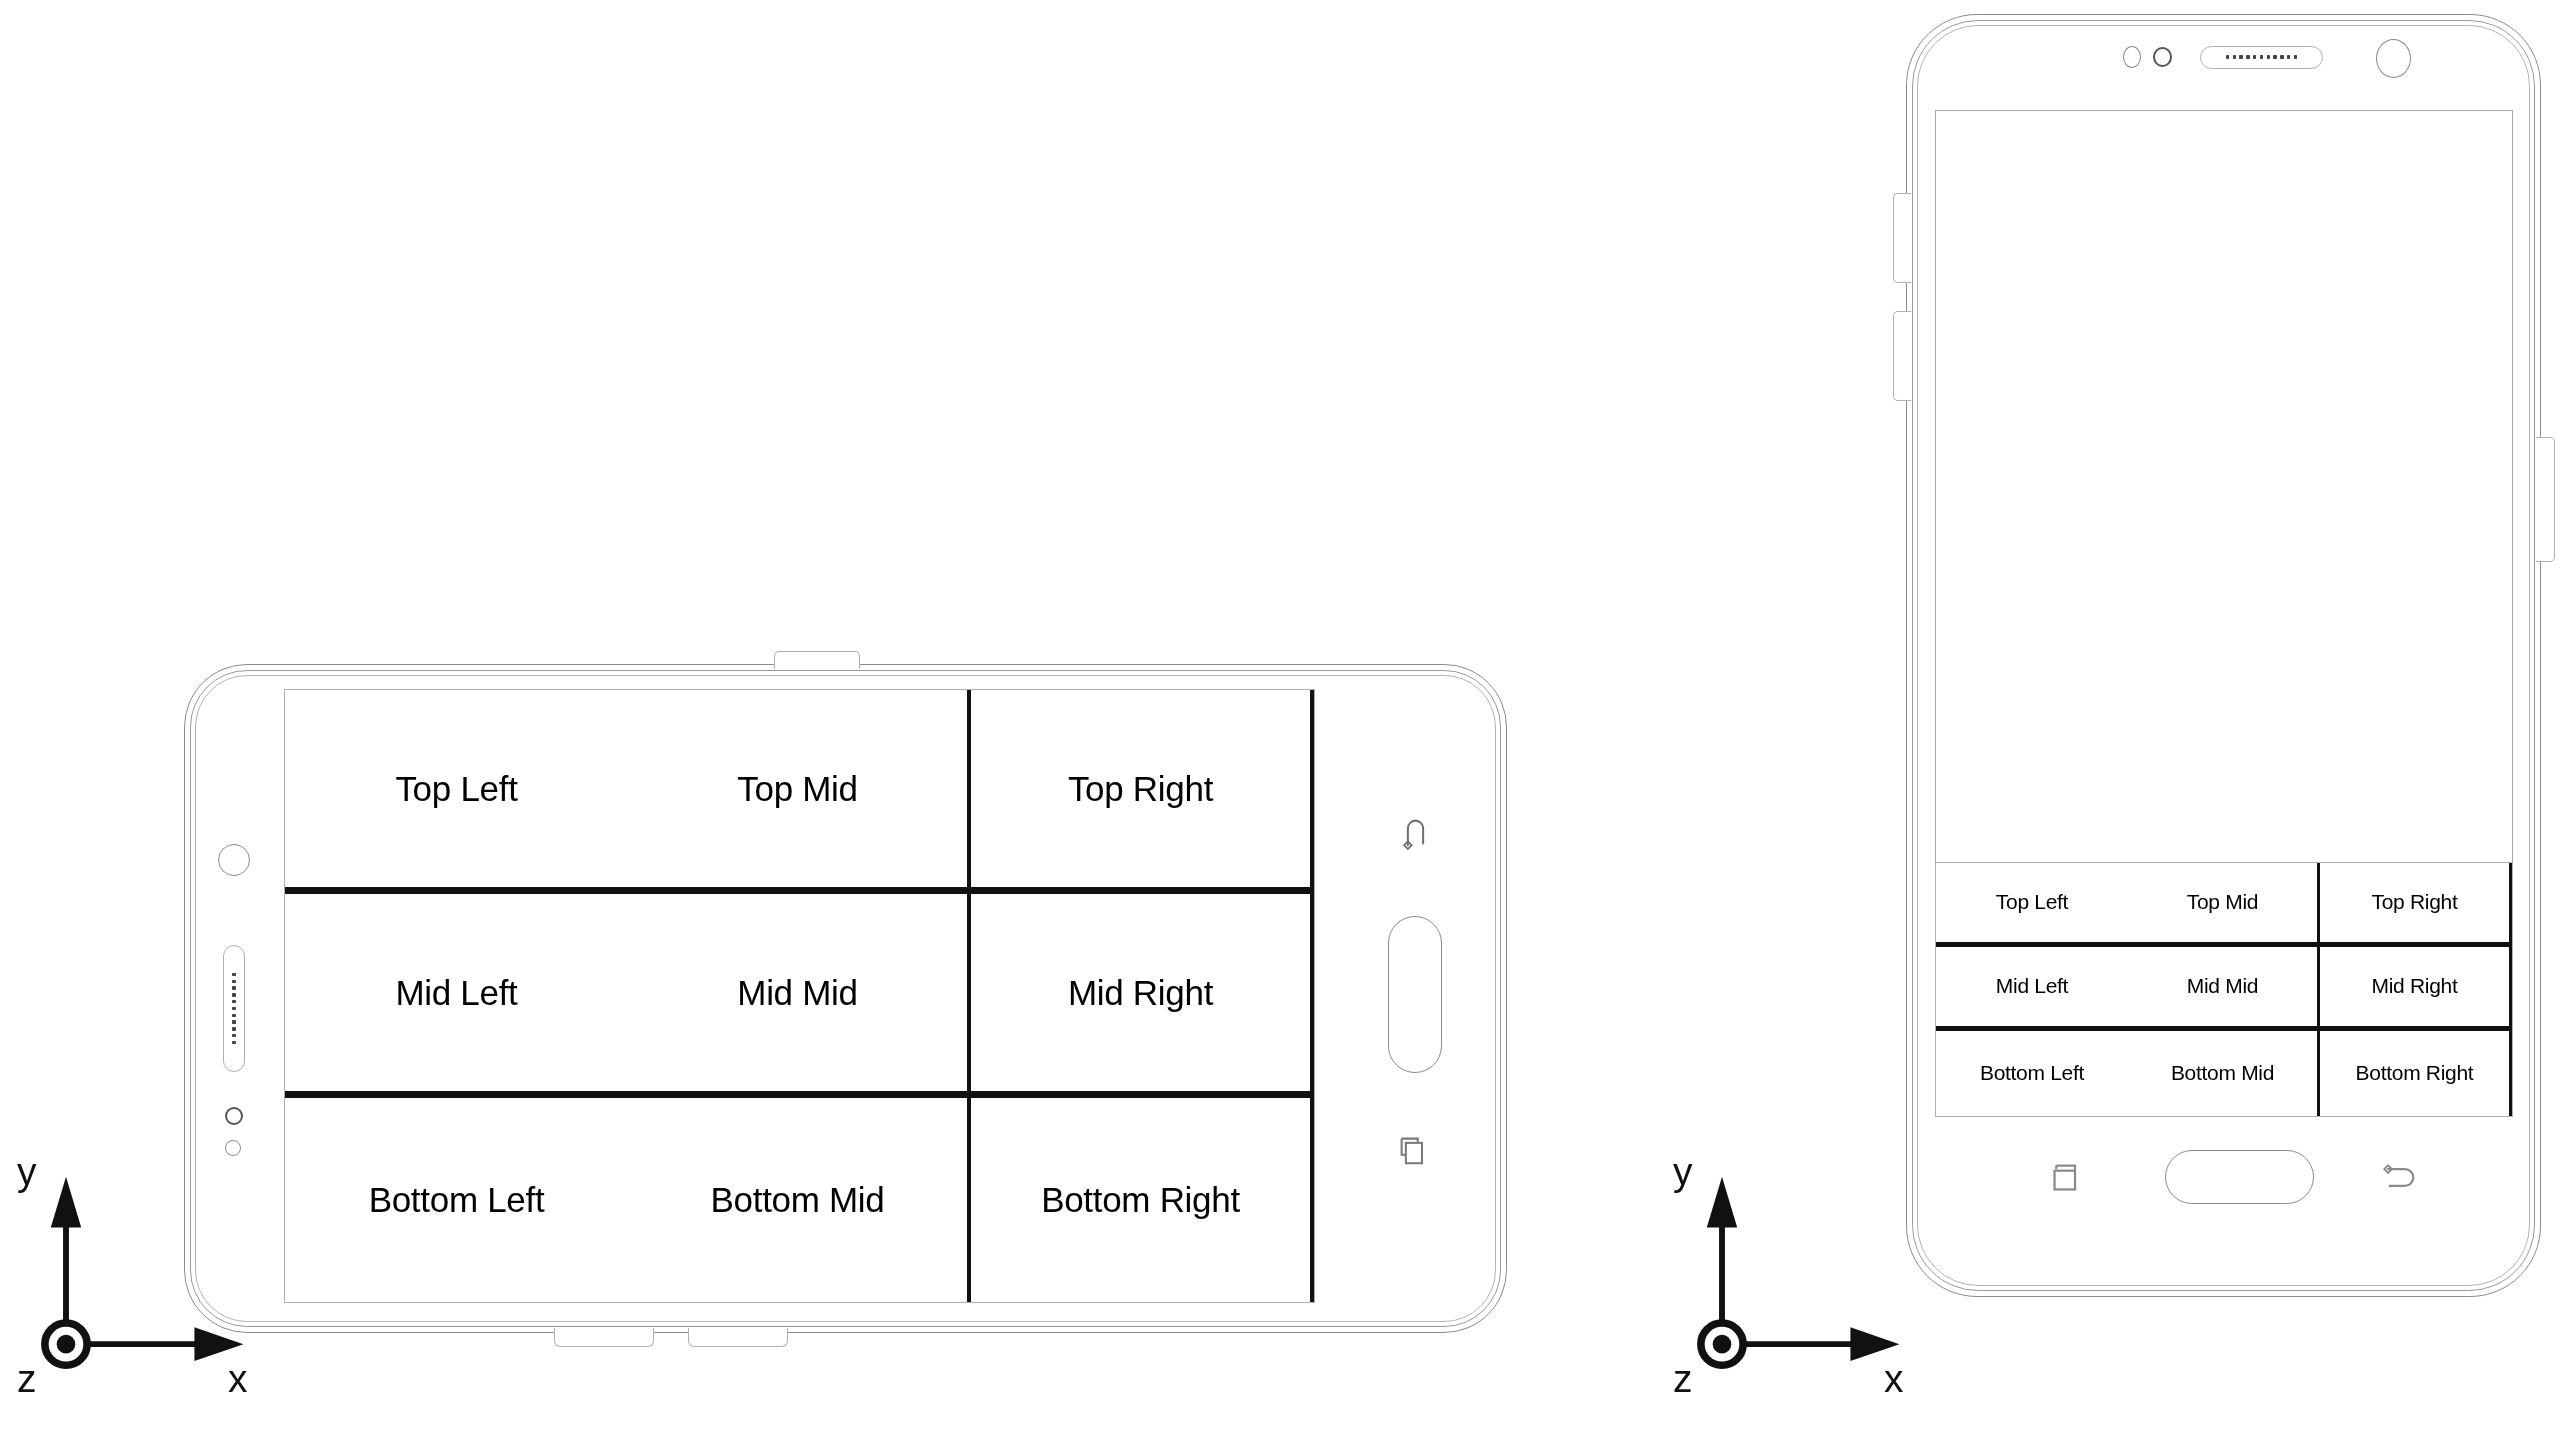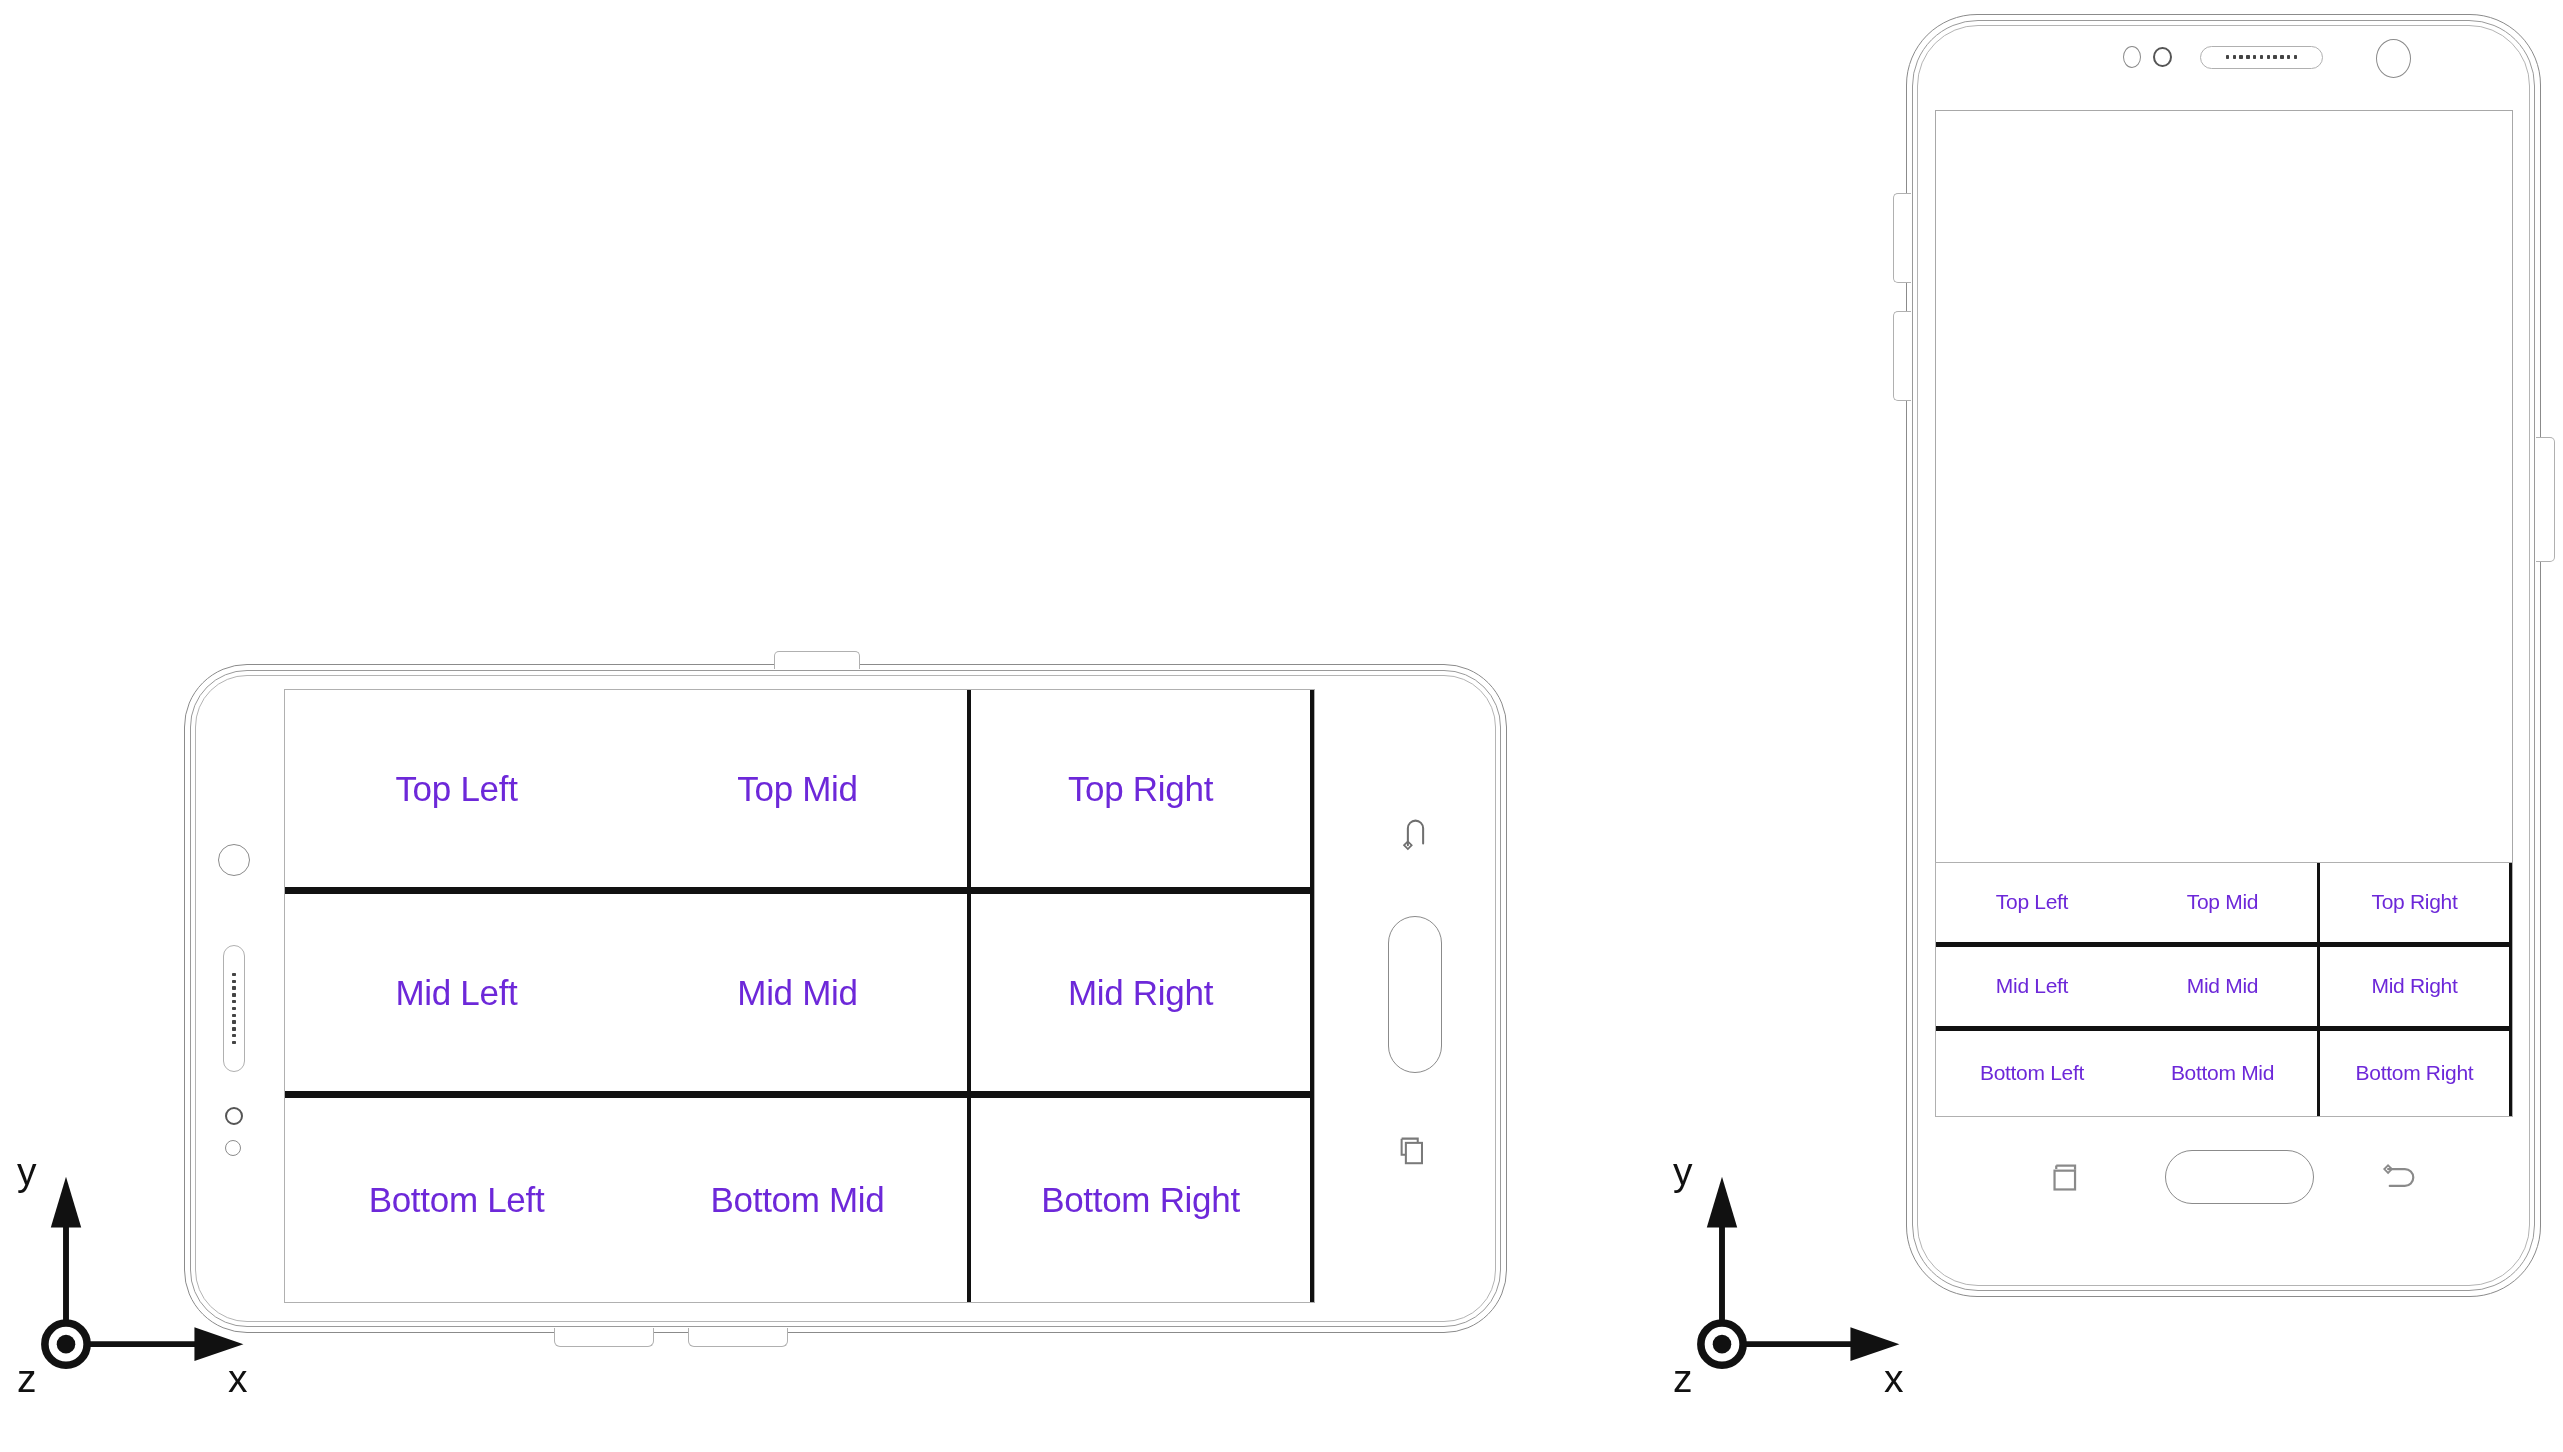--- a/index.html
+++ b/index.html
@@ -19,21 +19,21 @@
   .shell .body-core{inset:11px;border-color:#b4b4b4;border-width:1.7px;}
 
   
   .screen{position:absolute;background:#fff;border:1.7px solid #a8a8a8;box-sizing:border-box;}
 
   
   .grid{position:absolute;display:grid;
         grid-template-columns:1fr 1fr 1fr;grid-template-rows:1fr 1fr 1fr;
         background:#fff;box-sizing:border-box;}
   .cell{display:flex;align-items:center;justify-content:center;
-        box-sizing:border-box;color:#6d28d9;white-space:nowrap;background:#fff;}
+        box-sizing:border-box;color:#000000;white-space:nowrap;background:#fff;}
 
   
   .grid.lg{border:1.7px solid #b0b0b0;}
   .grid.lg .cell{font-size:35px;letter-spacing:-0.3px;}
   .grid.lg .cell.c1,.grid.lg .cell.c2{border-right:4.2px solid #111;}
   .grid.lg .cell.r0{border-bottom:7.6px solid #111;}
   .grid.lg .cell.r1{border-bottom:7.6px solid #111;}
 
   
   .grid.pt{border:1.7px solid #b0b0b0;}

